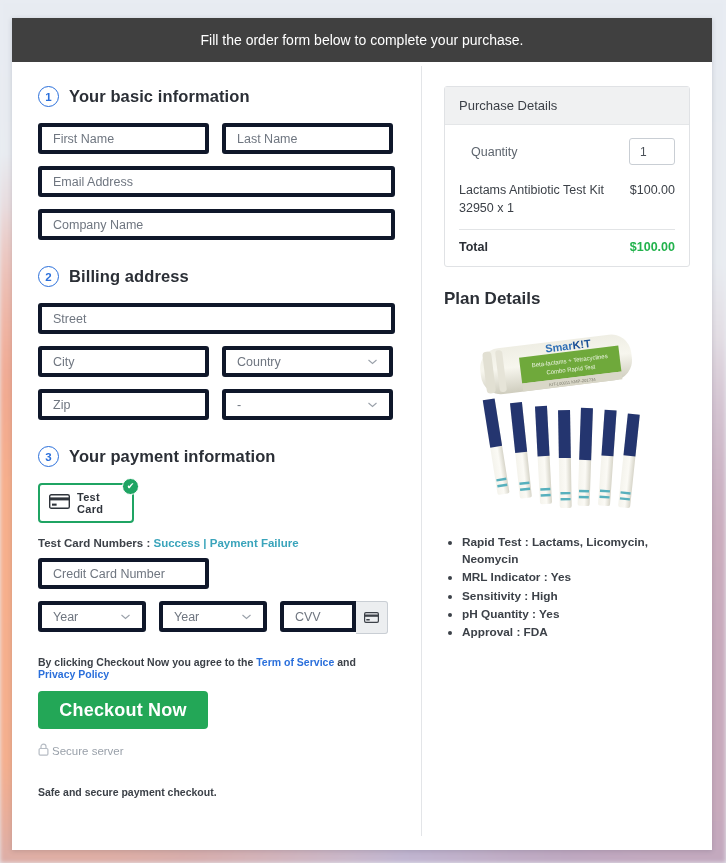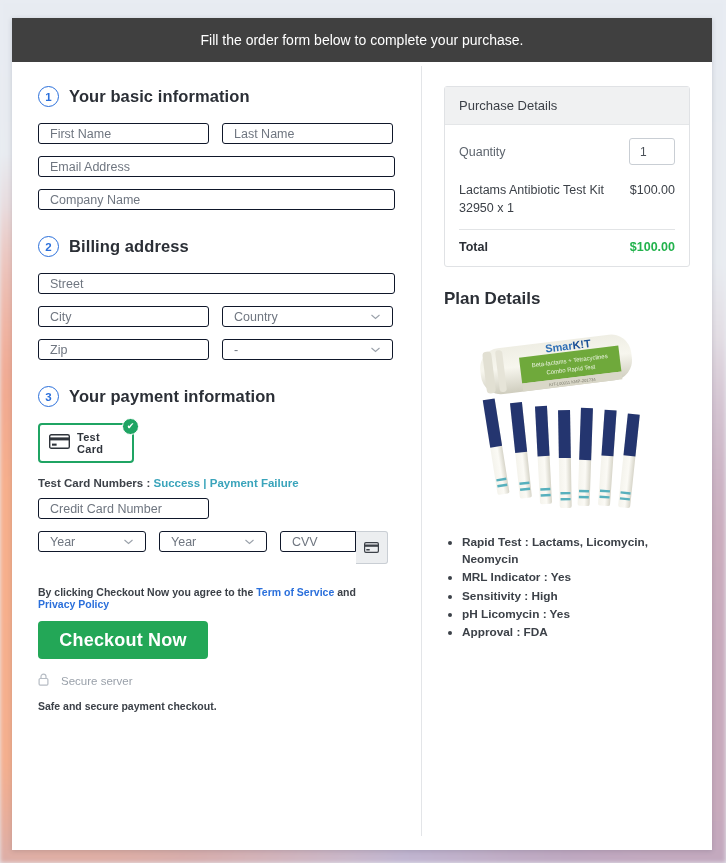--- a/index.html
+++ b/index.html
@@ -40,21 +40,21 @@
   .step.three{margin-top:26px;}
   .num{
     width:19px;height:19px;border:1.6px solid #2a6fdb;border-radius:50%;
     color:#2a6fdb;font-size:11.5px;font-weight:bold;
     display:flex;align-items:center;justify-content:center;flex:0 0 auto;
   }
   .step-title{font-size:16.5px;font-weight:bold;color:#2b2f36;letter-spacing:.1px;}
 
   .row{display:flex;gap:13px;margin-bottom:12px;}
   .field{
-    height:21px;border:1px solid #0f172a;border-radius:3px;background:#fff;
+    height:31px;border:4px solid #0f172a;border-radius:3px;background:#fff;
     display:flex;align-items:center;padding:0 11px;box-sizing:border-box;
     font-size:12.5px;color:#6f7680;flex:1;
   }
   .field.half{flex:0 0 171px;}
   .field.full{flex:1 1 auto;}
   .select{justify-content:space-between;}
   .chev{width:11px;height:11px;flex:0 0 auto;}
   .chev svg{display:block;}
 
   .paytile{
@@ -83,28 +83,28 @@
     background:#eceef0;display:flex;align-items:center;justify-content:center;
   }
 
   .agree{font-size:10.5px;color:#3c4148;font-weight:bold;margin-top:22px;}
   .agree a{color:#2a6fdb;text-decoration:none;}
   .checkout{
     margin-top:11px;width:170px;height:38px;background:#23a757;border:none;border-radius:4px;
     color:#fff;font-size:18px;font-weight:bold;letter-spacing:.2px;
     display:flex;align-items:center;justify-content:center;cursor:pointer;
   }
-  .secure{display:flex;align-items:center;gap:12px;margin-top:14px;color:#9aa1aa;font-size:11.5px;}
-  .safe{margin-top:12px;font-size:10.5px;color:#3c4148;font-weight:bold;}
+  .secure{display:flex;align-items:center;gap:3px;margin-top:14px;color:#9aa1aa;font-size:11.5px;}
+  .safe{margin-top:28px;font-size:10.5px;color:#3c4148;font-weight:bold;}
 
   .panel{border:1px solid #e0e2e5;border-radius:3px;background:#fff;}
   .panel-h{background:#f0f1f2;padding:11px 14px;font-size:13px;color:#3c4148;border-bottom:1px solid #e4e6e8;}
   .panel-b{padding:13px 14px 12px 14px;}
   .prod{font-size:14.5px;font-weight:bold;color:#2b2f36;margin-bottom:14px;}
-  .qrow{display:flex;align-items:center;justify-content:space-between;margin-bottom:16px;}
+  .qrow{display:flex;align-items:center;justify-content:space-between;margin-bottom:16px;margin-left:12px;}
   .qlab{font-size:12.5px;color:#5d646d;}
   .qbox{
     width:46px;height:27px;border:1px solid #c9ced4;border-radius:3px;background:#fff;
     display:flex;align-items:center;padding-left:10px;box-sizing:border-box;
     font-size:12px;color:#4a5058;
   }
   .lrow{display:flex;justify-content:space-between;gap:10px;font-size:12.5px;color:#3c4148;line-height:1.45;}
   .lrow .nm{max-width:150px;}
   .hr{height:1px;background:#e2e4e6;margin:12px 0 10px 0;}
   .trow{display:flex;justify-content:space-between;font-size:12.5px;font-weight:bold;color:#2b2f36;}
@@ -356,18 +356,18 @@
               <rect x="162" y="180" width="10" height="2.4" fill="#57b0bd"></rect>
             </g>
           </g>
         </svg>
       </div>
 
       <ul class="feats">
         <li>Rapid Test : Lactams, Licomycin, Neomycin</li>
         <li>MRL Indicator : Yes</li>
         <li>Sensitivity : High</li>
-        <li>pH Licomycin : Yes</li>
+        <li>pH Quantity : Yes</li>
         <li>Approval : FDA</li>
       </ul>
     </div>
   </div>
 </div>
 
 </body></html>

